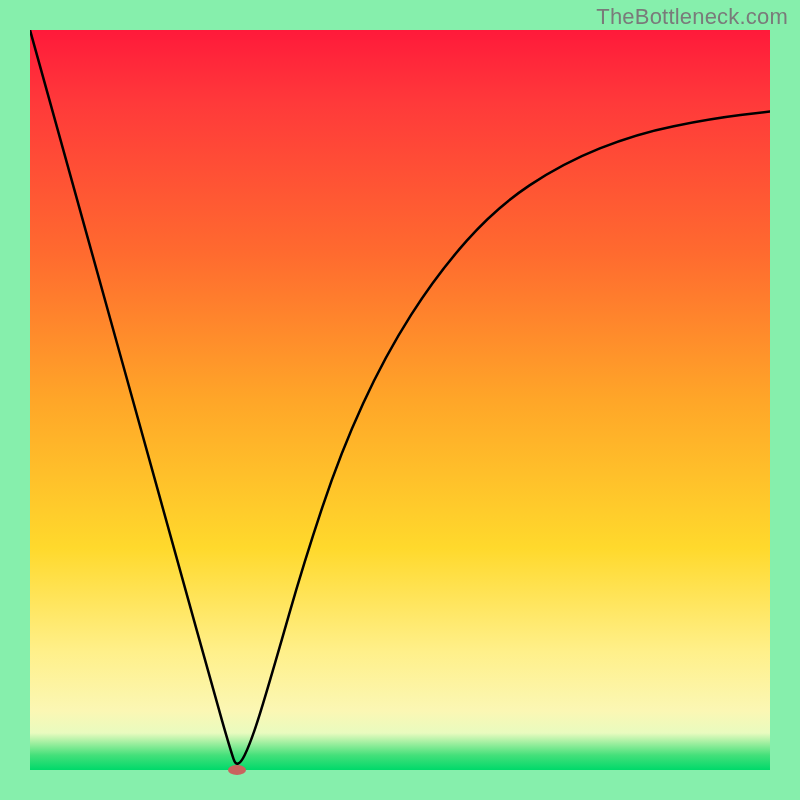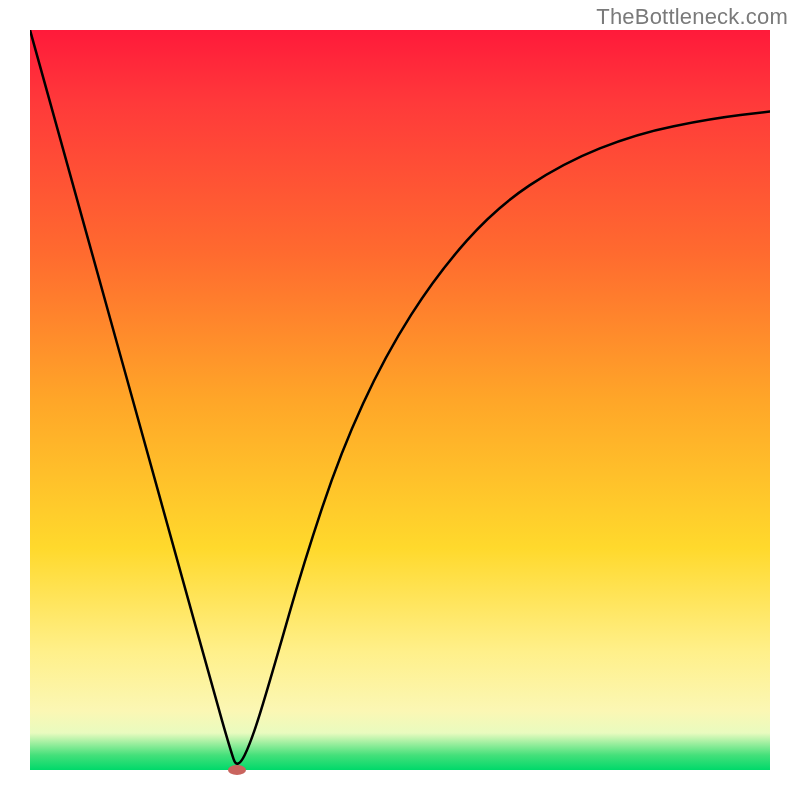--- a/index.html
+++ b/index.html
@@ -10,21 +10,21 @@
     background: #000;
     font-family: Arial, Helvetica, sans-serif;
     overflow: hidden;
   }
   .frame {
     position: absolute;
     left: 0;
     top: 0;
     width: 800px;
     height: 800px;
-    background: #ffffff;
+    background: #86efac;
   }
   .plot-area {
     position: absolute;
     left: 30px;
     top: 30px;
     width: 740px;
     height: 740px;
     
     background: linear-gradient(to bottom,
       #ff1a3a 0%,

